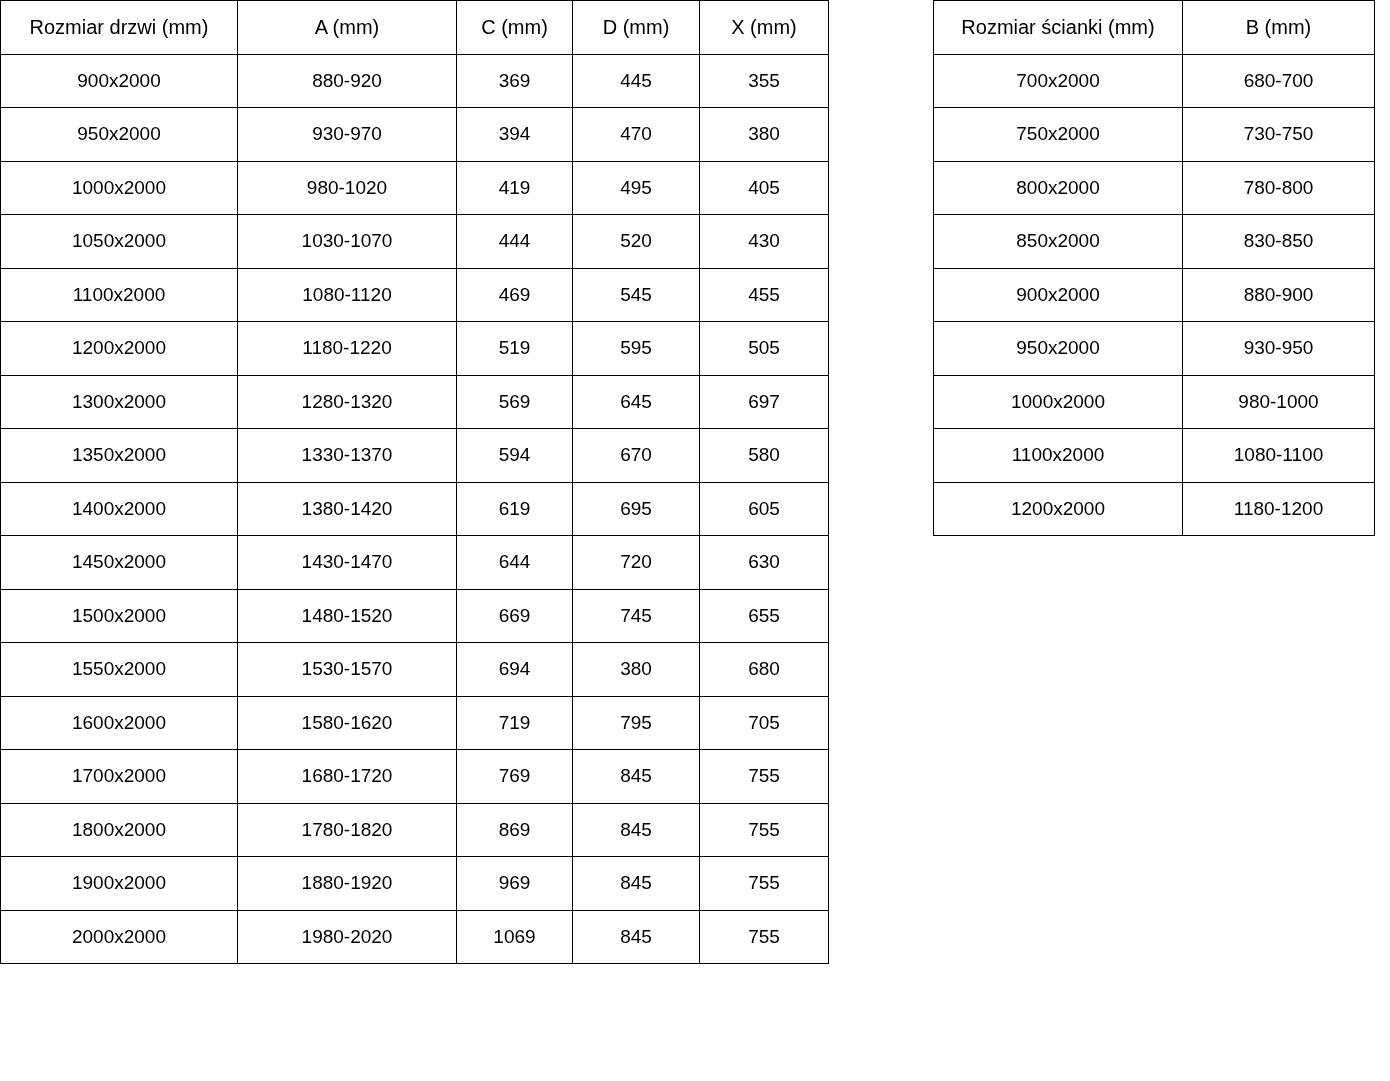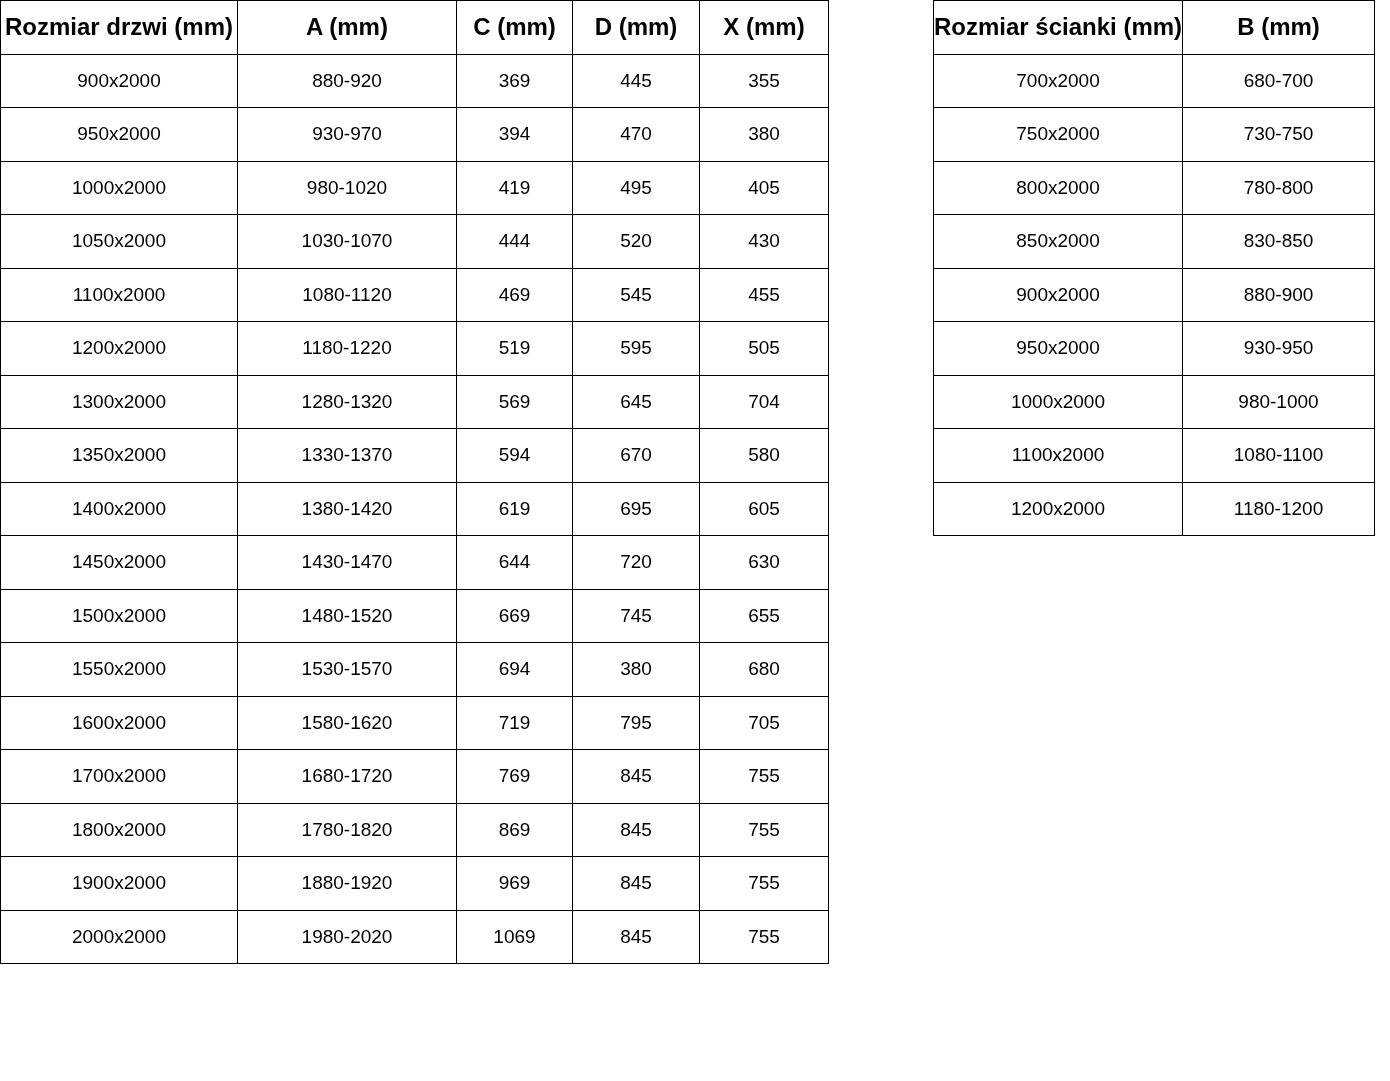--- a/index.html
+++ b/index.html
@@ -34,22 +34,22 @@
     text-align: center;
     vertical-align: middle;
     font-size: 19px;
     font-weight: 400;
     padding: 0;
     height: 53.5px;
     box-sizing: border-box;
     white-space: nowrap;
   }
   th {
-    font-weight: 700;
-    font-size: 24px;
+    font-weight: 400;
+    font-size: 20px;
   }
   
   #doors-table {
     width: 828px;
     margin-left: 0;
   }
   #doors-table col.c1 { width: 237px; }
   #doors-table col.c2 { width: 219px; }
   #doors-table col.c3 { width: 116px; }
   #doors-table col.c4 { width: 127px; }
@@ -132,21 +132,21 @@
           <td>1180-1220</td>
           <td>519</td>
           <td>595</td>
           <td>505</td>
         </tr>
         <tr>
           <td>1300x2000</td>
           <td>1280-1320</td>
           <td>569</td>
           <td>645</td>
-          <td>704</td>
+          <td>697</td>
         </tr>
         <tr>
           <td>1350x2000</td>
           <td>1330-1370</td>
           <td>594</td>
           <td>670</td>
           <td>580</td>
         </tr>
         <tr>
           <td>1400x2000</td>

